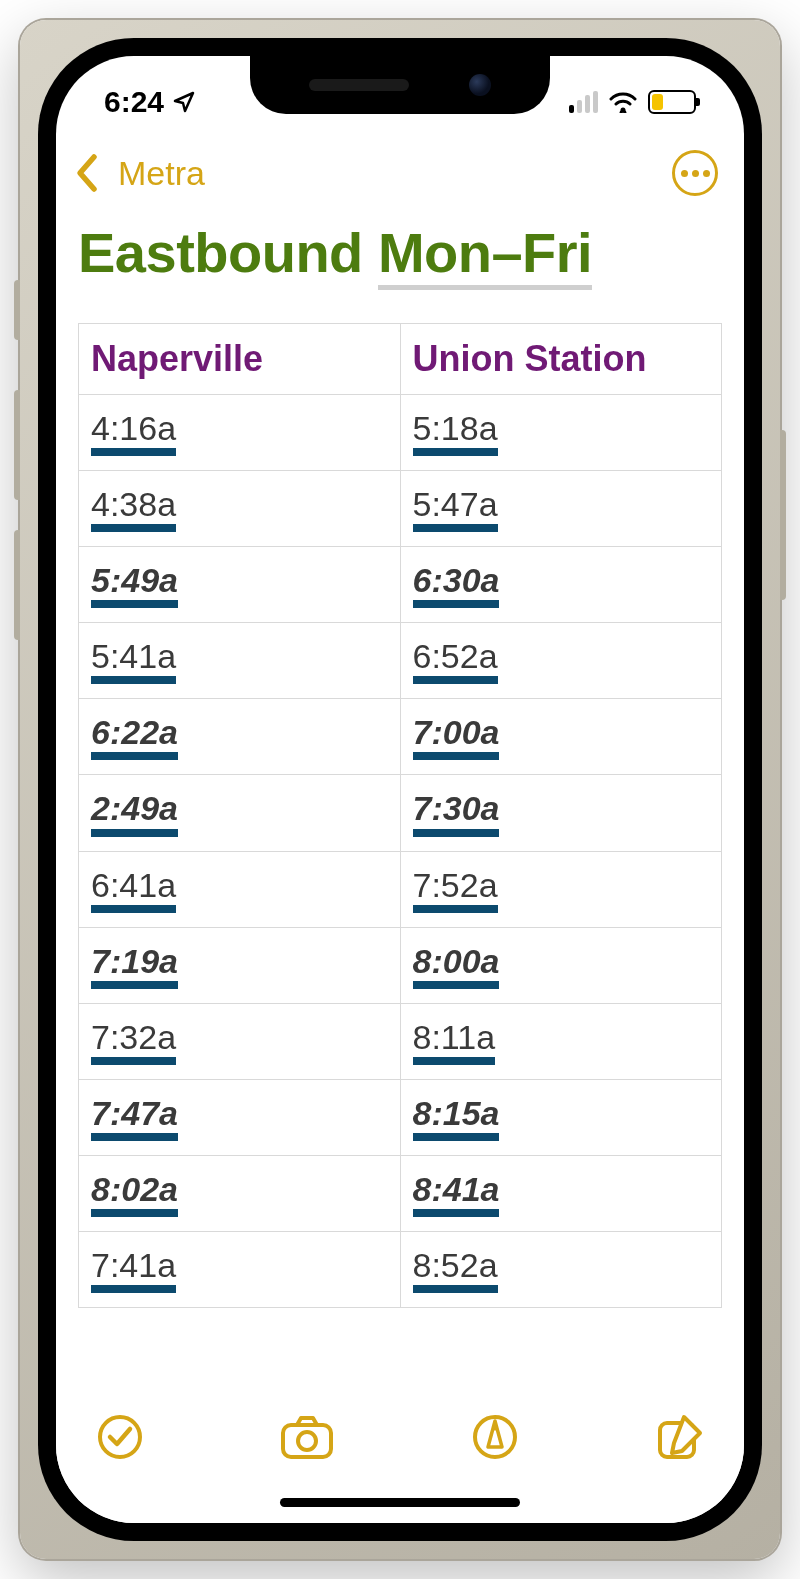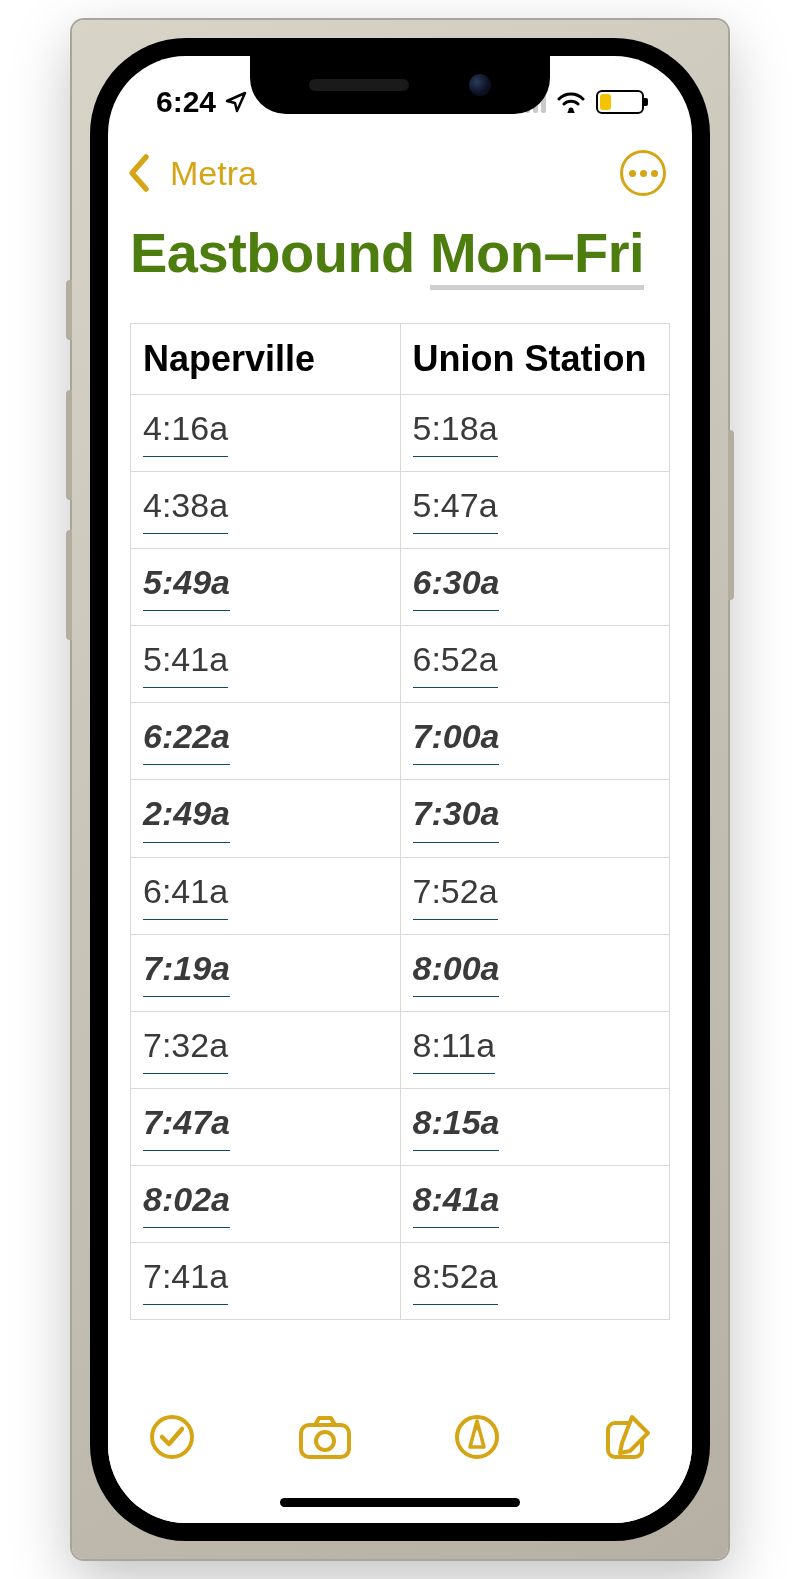--- a/index.html
+++ b/index.html
@@ -4,23 +4,23 @@
   <style>
     * { margin: 0; padding: 0; box-sizing: border-box; }
     body {
       font-family: -apple-system, 'Helvetica Neue', Helvetica, Arial, sans-serif;
       background: #fff;
       display: flex;
       justify-content: center;
       padding: 20px 0;
     }
     .device {
-      width: 656px;
+      width: 760px;
       height: 1539px;
-      border-radius: 12px;
+      border-radius: 26px;
       background: linear-gradient(145deg, #d8d4c8, #b5b0a3);
       padding: 18px;
       position: relative;
       box-shadow: 0 0 0 2px #aaa59a, 0 20px 60px rgba(0,0,0,.25);
     }
     .device::before {
       content: '';
       position: absolute;
       left: -6px; top: 260px;
       width: 6px; height: 60px;
@@ -136,23 +136,23 @@
       padding-bottom: 38px;
     }
     .u{border-bottom:5px solid #cfcfcf;padding-bottom:1px;}
     table{
       width:100%;border-collapse:collapse;font-size:34px;color:#3a3a3a;
       table-layout:fixed;
     }
     table td, table th{
       border:1px solid #d9d9d9;padding:14px 12px;text-align:left;font-weight:400;
     }
-    table th{font-size:36px;font-weight:600;color:#000000;}
+    table th{font-size:36px;font-weight:600;color:#701a75;}
     table td span{
-      border-bottom:1px solid #0c4a6e;padding-bottom:8px;display:inline-block;line-height:1.15;
+      border-bottom:8px solid #0c4a6e;padding-bottom:0px;display:inline-block;line-height:1.15;
     }
     tr.bi td span{font-weight:700;font-style:italic;}
     .toolbar{
       position:absolute;left:0;right:0;bottom:0;
       height:130px;background:rgba(255,255,255,.94);
       display:flex;align-items:flex-start;justify-content:space-between;
       padding:20px 40px 0 40px;
     }
     .tb-icon svg{display:block}
     .home-ind{

